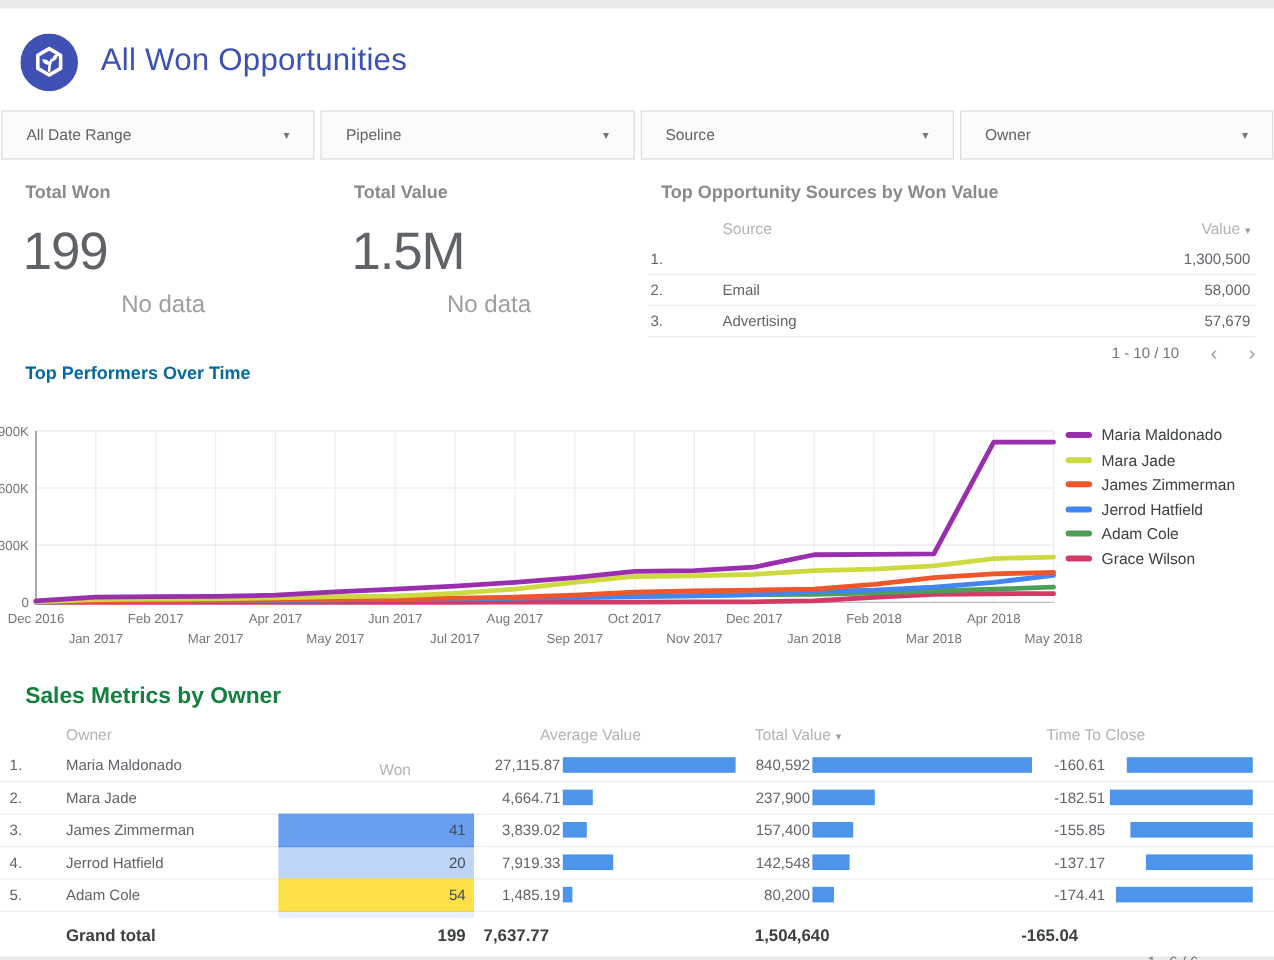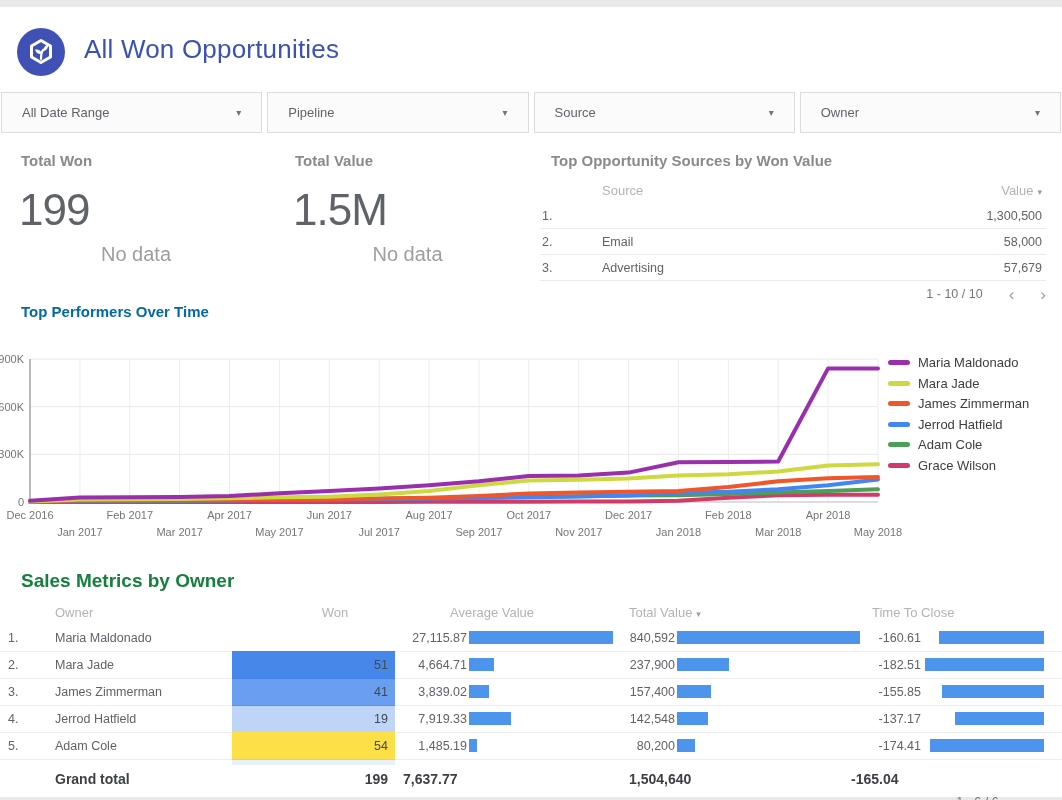--- a/index.html
+++ b/index.html
@@ -43,21 +43,21 @@
   .legend{position:absolute;left:888px;top:349px;display:flex;flex-direction:column;gap:7.5px;}
   .litem{display:flex;align-items:center;height:13px;}
   .lswatch{width:22px;height:5px;border-radius:2.5px;margin-right:8px;}
   .llabel{font-size:13px;color:#3c4043;white-space:nowrap;}
 
   
   .metrics{position:absolute;left:0;top:560px;width:1062px;height:240px;}
   .m-title{position:absolute;left:21px;top:3px;font-size:19px;font-weight:bold;color:#15803d;}
   .m-head{position:absolute;left:0;top:38px;height:18px;width:1062px;font-size:13px;color:#b3b3b3;}
   .m-head .h-owner{position:absolute;left:55px;}
-  .m-head .h-won{position:absolute;left:291px;width:88px;text-align:center;}
+  .m-head .h-won{position:absolute;left:316px;width:88px;text-align:left;margin-top:29px;}
   .m-head .h-avg{position:absolute;left:406px;white-space:nowrap;margin-left:44px;}
   .m-head .h-total{position:absolute;left:629px;white-space:nowrap;}
   .m-head .h-ttc{position:absolute;left:872px;white-space:nowrap;}
   .mrow{position:absolute;left:0;width:1062px;height:27px;border-bottom:1px solid #ededed;
         font-size:12.5px;color:#5f6368;}
   .mrow .c-num{position:absolute;left:8px;top:7px;}
   .mrow .c-owner{position:absolute;left:55px;top:7px;}
   .mrow .c-won{position:absolute;left:232px;top:0;width:163px;height:28px;line-height:28px;
                text-align:right;box-sizing:border-box;padding-right:7px;color:#3f4a54;}
   .mrow .c-avgnum{position:absolute;left:385px;width:82px;top:7px;text-align:right;}
@@ -248,21 +248,20 @@
             <span class="c-avgnum">27,115.87</span>
             <span class="bar b-avg" style="width: 144px;"></span>
             <span class="c-tvnum">840,592</span>
             <span class="bar b-tv" style="width: 183px;"></span>
             <span class="c-ttcnum">-160.61</span>
             <span class="bar b-ttc" style="width: 104.7px;"></span>
           </div>
           <div class="mrow" style="top: 84px;">
             <span class="c-num">2.</span>
             <span class="c-owner">Mara Jade</span>
-            <span class="c-won" style="background: rgba(59, 128, 232, 0.945);">51</span>
             <span class="c-avgnum">4,664.71</span>
             <span class="bar b-avg" style="width: 24.8px;"></span>
             <span class="c-tvnum">237,900</span>
             <span class="bar b-tv" style="width: 51.8px;"></span>
             <span class="c-ttcnum">-182.51</span>
             <span class="bar b-ttc" style="width: 119px;"></span>
           </div>
           <div class="mrow" style="top: 111px;">
             <span class="c-num">3.</span>
             <span class="c-owner">James Zimmerman</span>
@@ -270,21 +269,21 @@
             <span class="c-avgnum">3,839.02</span>
             <span class="bar b-avg" style="width: 20.4px;"></span>
             <span class="c-tvnum">157,400</span>
             <span class="bar b-tv" style="width: 34.3px;"></span>
             <span class="c-ttcnum">-155.85</span>
             <span class="bar b-ttc" style="width: 101.6px;"></span>
           </div>
           <div class="mrow" style="top: 138px;">
             <span class="c-num">4.</span>
             <span class="c-owner">Jerrod Hatfield</span>
-            <span class="c-won" style="background: rgba(59, 128, 232, 0.333);">19</span>
+            <span class="c-won" style="background: rgba(59, 128, 232, 0.333);">20</span>
             <span class="c-avgnum">7,919.33</span>
             <span class="bar b-avg" style="width: 42.1px;"></span>
             <span class="c-tvnum">142,548</span>
             <span class="bar b-tv" style="width: 31px;"></span>
             <span class="c-ttcnum">-137.17</span>
             <span class="bar b-ttc" style="width: 89.4px;"></span>
           </div>
           <div class="mrow" style="top: 165px;">
             <span class="c-num">5.</span>
             <span class="c-owner">Adam Cole</span>

